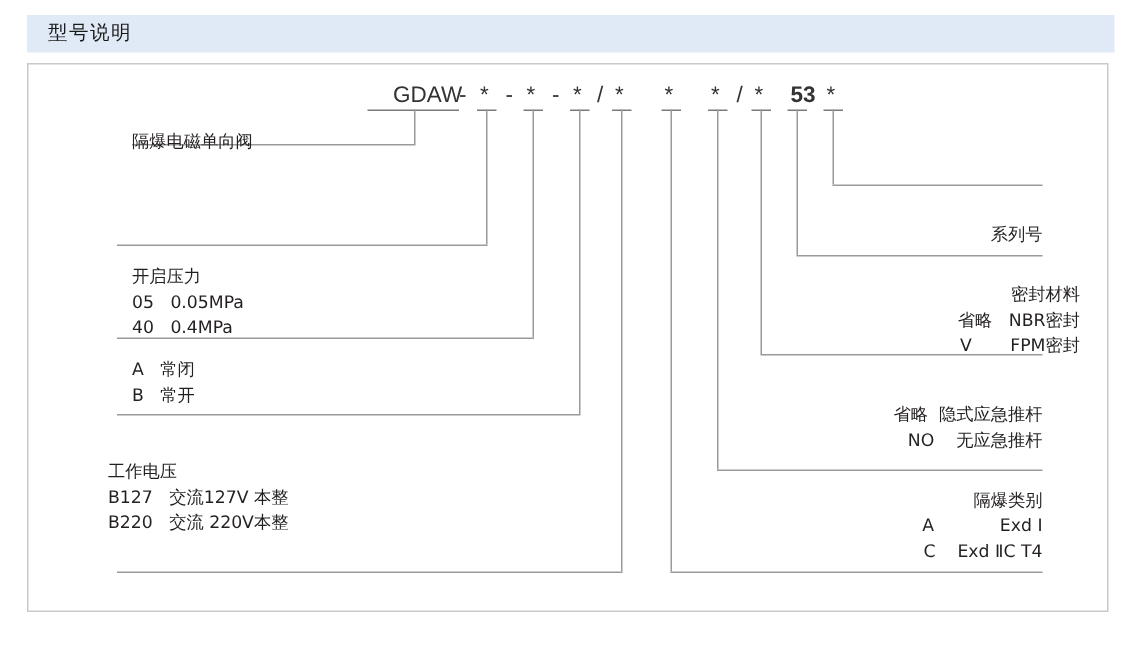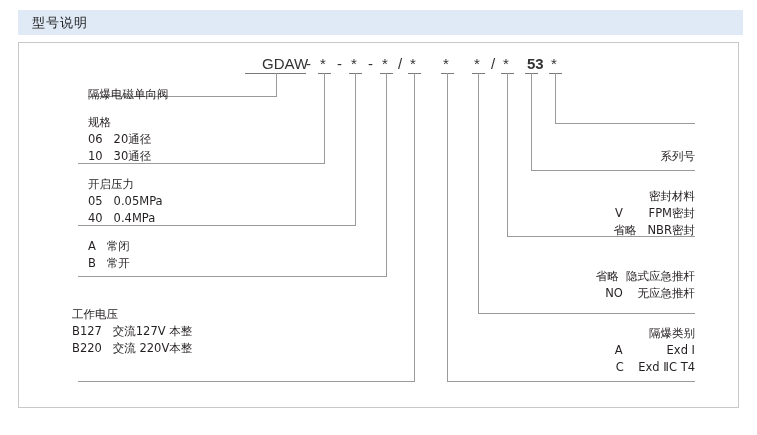--- a/index.html
+++ b/index.html
@@ -111,25 +111,20 @@
   <div class="h" style="left:531px;top:170px;width:164px;"></div>
 
   <div class="tick" style="left:549px;top:73px;"></div>
   <div class="v" style="left:555px;top:73px;height:50px;"></div>
   <div class="h" style="left:555px;top:123px;width:140px;"></div>
 
   <div class="grp cjk" style="left:88px;top:86px;">
     <div class="row">隔爆电磁单向阀</div>
   </div>
 
-  <div class="grp cjk" style="left:88px;top:114px;">
-    <div class="row">规格</div>
-    <div class="row">06   20通径</div>
-    <div class="row">10   30通径</div>
-  </div>
 
   <div class="grp cjk" style="left:88px;top:176px;">
     <div class="row">开启压力</div>
     <div class="row">05   0.05MPa</div>
     <div class="row">40   0.4MPa</div>
   </div>
 
   <div class="grp cjk" style="left:88px;top:238px;">
     <div class="row">A   常闭</div>
     <div class="row">B   常开</div>
@@ -139,24 +134,24 @@
     <div class="row">工作电压</div>
     <div class="row">B127   交流127V 本整</div>
     <div class="row">B220   交流 220V本整</div>
   </div>
 
 
   <div class="grp cjk r" style="left:495px;top:148px;width:200px;">
     <div class="row">系列号</div>
   </div>
 
-  <div class="grp cjk r" style="left:455px;top:188px;width:240px;">
+  <div class="grp cjk r" style="left:480px;top:188px;width:240px;">
     <div class="row">密封材料</div>
+    <div class="row">省略   NBR密封</div>
     <div class="row">V       FPM密封</div>
-    <div class="row">省略   NBR密封</div>
   </div>
 
   <div class="grp cjk r" style="left:455px;top:268px;width:240px;">
     <div class="row">省略  隐式应急推杆</div>
     <div class="row">NO    无应急推杆</div>
   </div>
 
   <div class="grp cjk r" style="left:455px;top:325px;width:240px;">
     <div class="row">隔爆类别</div>
     <div class="row">A            Exd Ⅰ</div>

